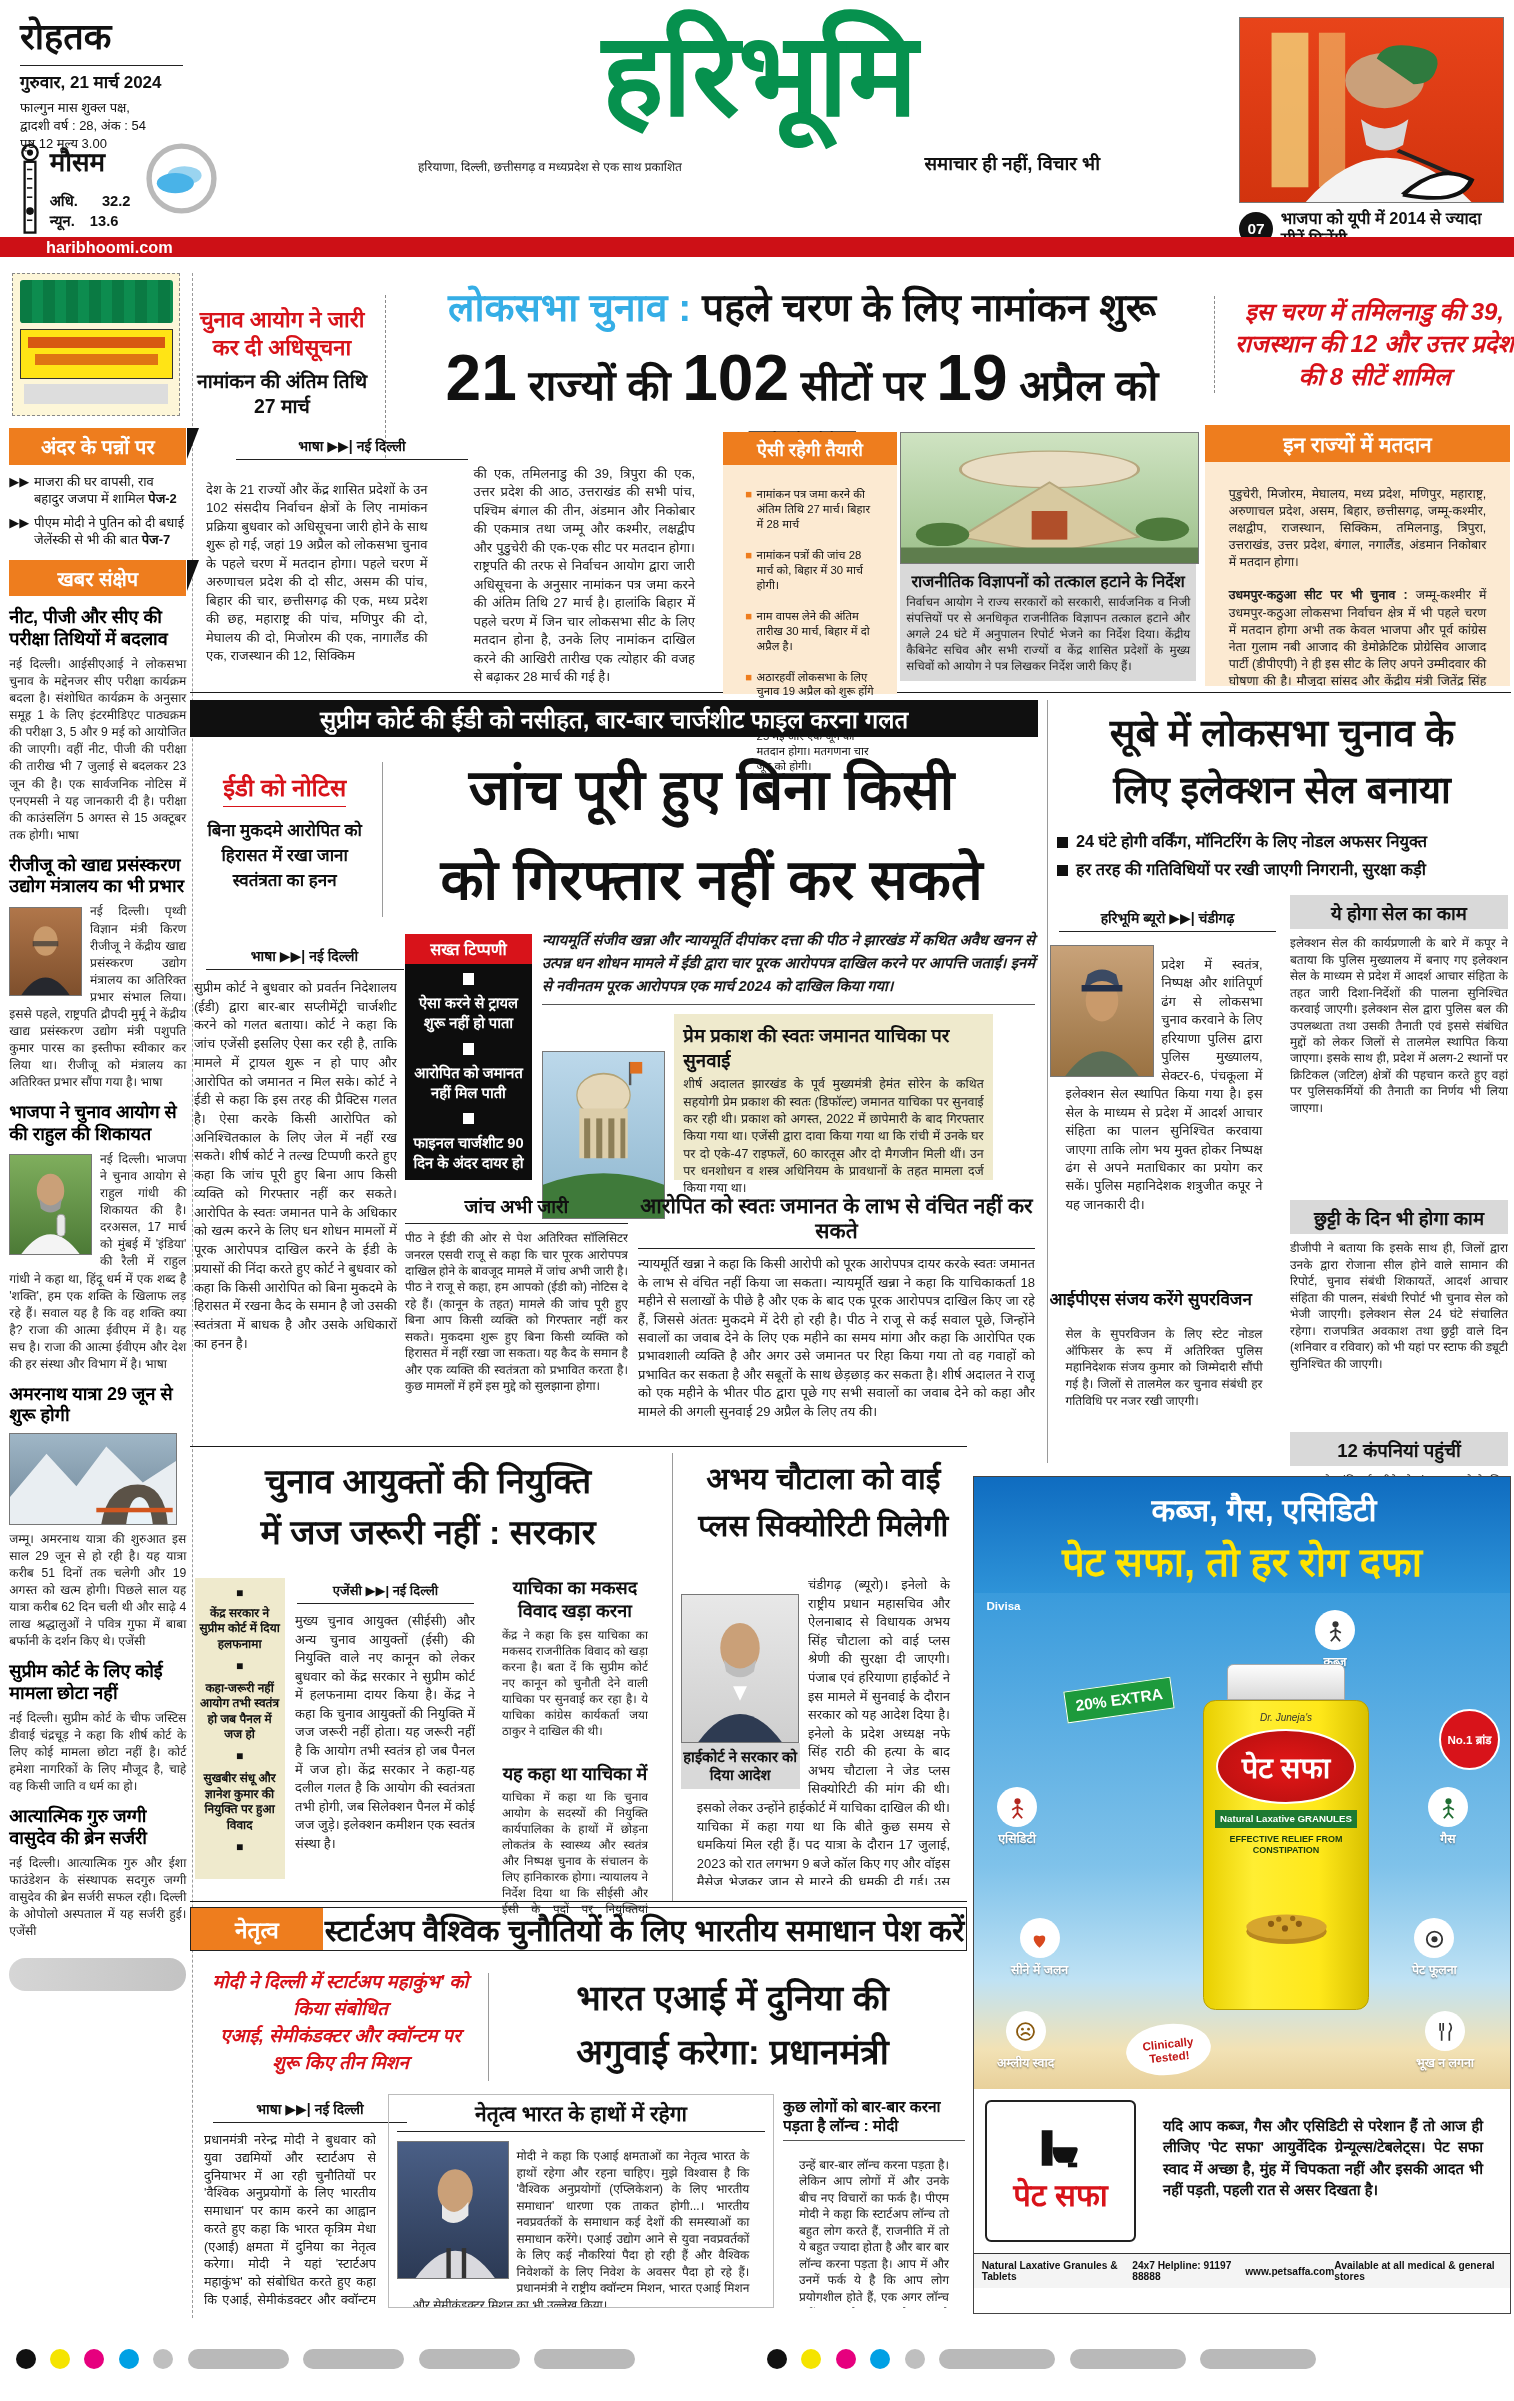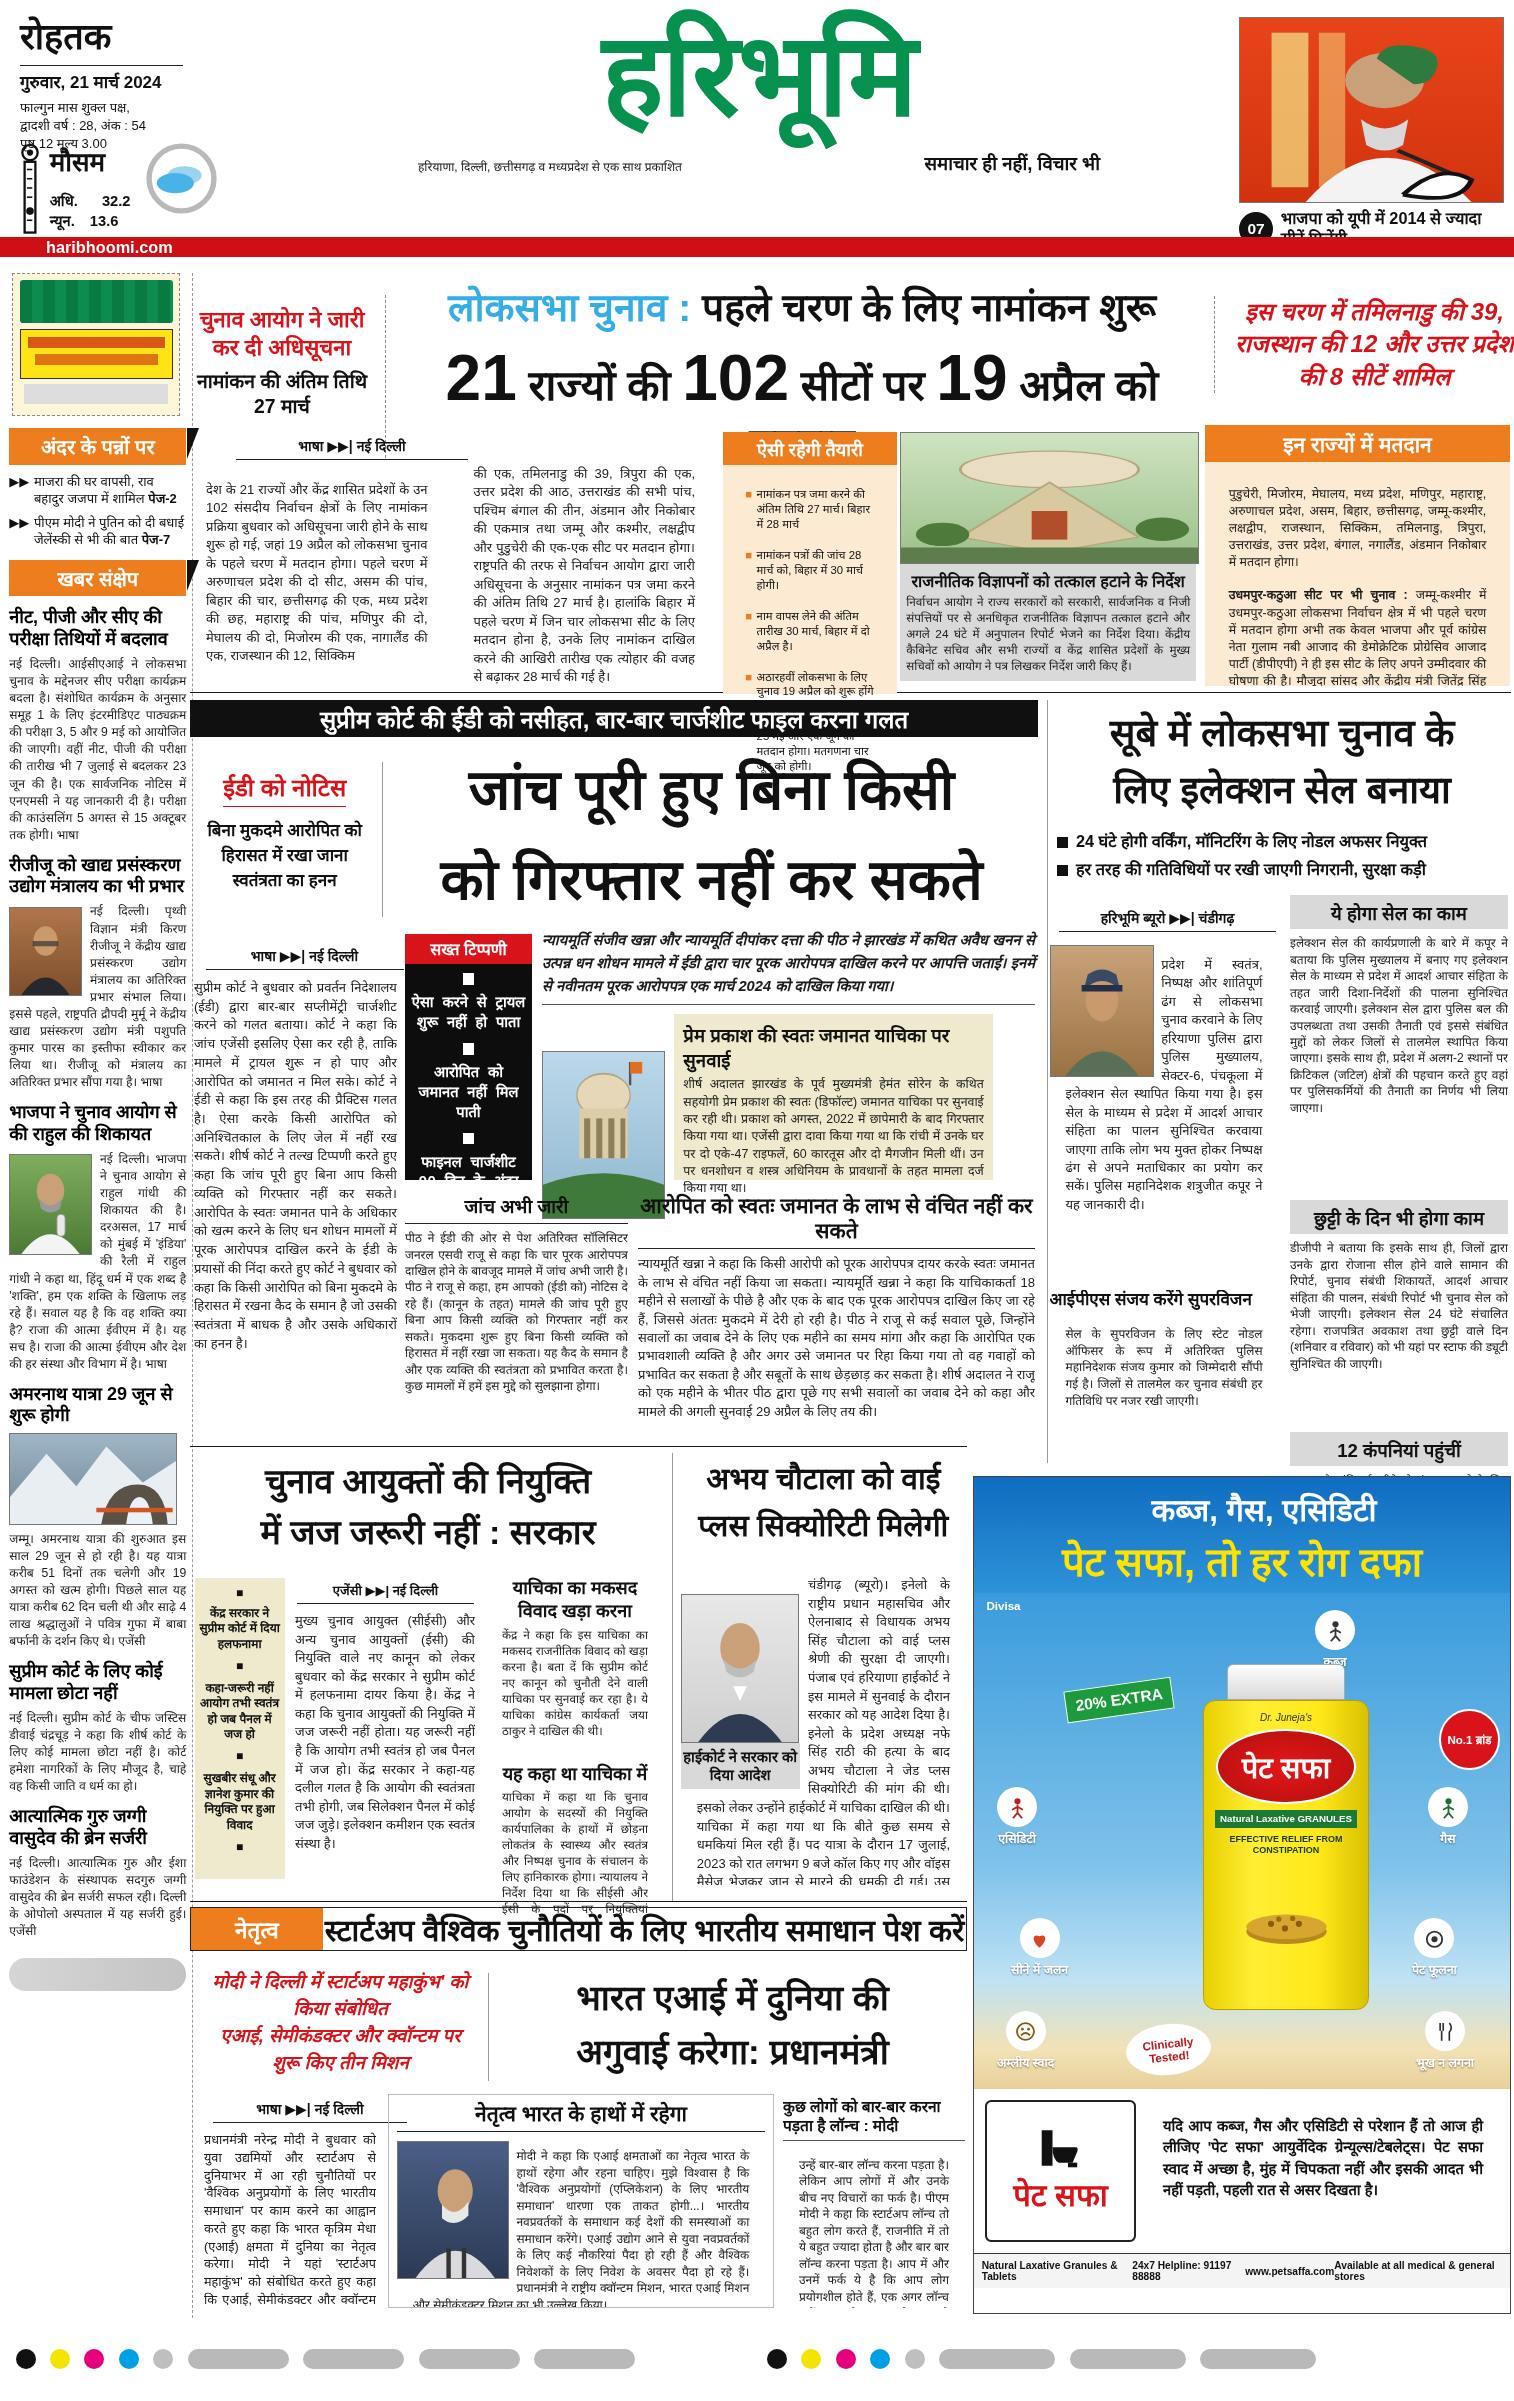--- a/index.html
+++ b/index.html
@@ -21,21 +21,21 @@
   .photo{position:relative;overflow:hidden;border:0.8px solid #777;}
   .sil{position:absolute;inset:0;width:100%;height:100%;}
   .chip{position:absolute;text-align:center;color:#fff;font-weight:bold;font-size:12.4px;text-shadow:0 0.8px 1.5px rgba(0,0,0,.5);}
   .chip .disc{width:40px;height:40px;border-radius:50%;background:#fff;margin:0 auto 3.1px;display:flex;align-items:center;justify-content:center;}
   .rail-brief h3{font-size:18px;line-height:1.18;margin:11px 0 6.2px;color:#000;}
   .rail-brief p{font-size:12.2px;line-height:1.4;margin:0;}
   .blackbar{background:#101010;color:#fff;font-weight:bold;display:flex;align-items:center;justify-content:center;}
   .blackbox{background:#0d0d0d;color:#fff;text-align:center;}
   .blackbox .bhead{background:#d8131a;color:#fff;font-weight:bold;font-size:16.3px;padding:3.9px 1.5px;}
   .blackbox .sq{width:11.6px;height:11.6px;background:#fff;margin:9.3px auto;}
-  .blackbox .q{font-size:14.7px;font-weight:bold;line-height:1.35;padding:0 6.2px;font-family:Liberation Mono, monospace;}
+  .blackbox .q{font-size:14.7px;font-weight:bold;line-height:1.35;padding:0 6.2px;}
   .subhead{font-weight:bold;text-align:center;font-size:18.6px;line-height:1.2;}
   .rule-u{border-bottom:1.5px solid #222;padding-bottom:4.6px;margin-bottom:6.2px;}
   .bullets .b{display:flex;gap:7.7px;font-weight:bold;font-size:16.3px;line-height:1.25;margin-bottom:7.7px;}
   .bullets .b:before{content:"";flex:0 0 11px;height:11px;background:#111;margin-top:6.2px;}
   .dot{width:20px;height:20px;border-radius:50%;display:inline-block;margin-right:11px;}
   .gcap{display:inline-block;height:20px;border-radius:10px;background:#b9b9b9;margin-right:11px;vertical-align:top;}
   p{margin:16px;}
 </style>
 </head>
 <body>

